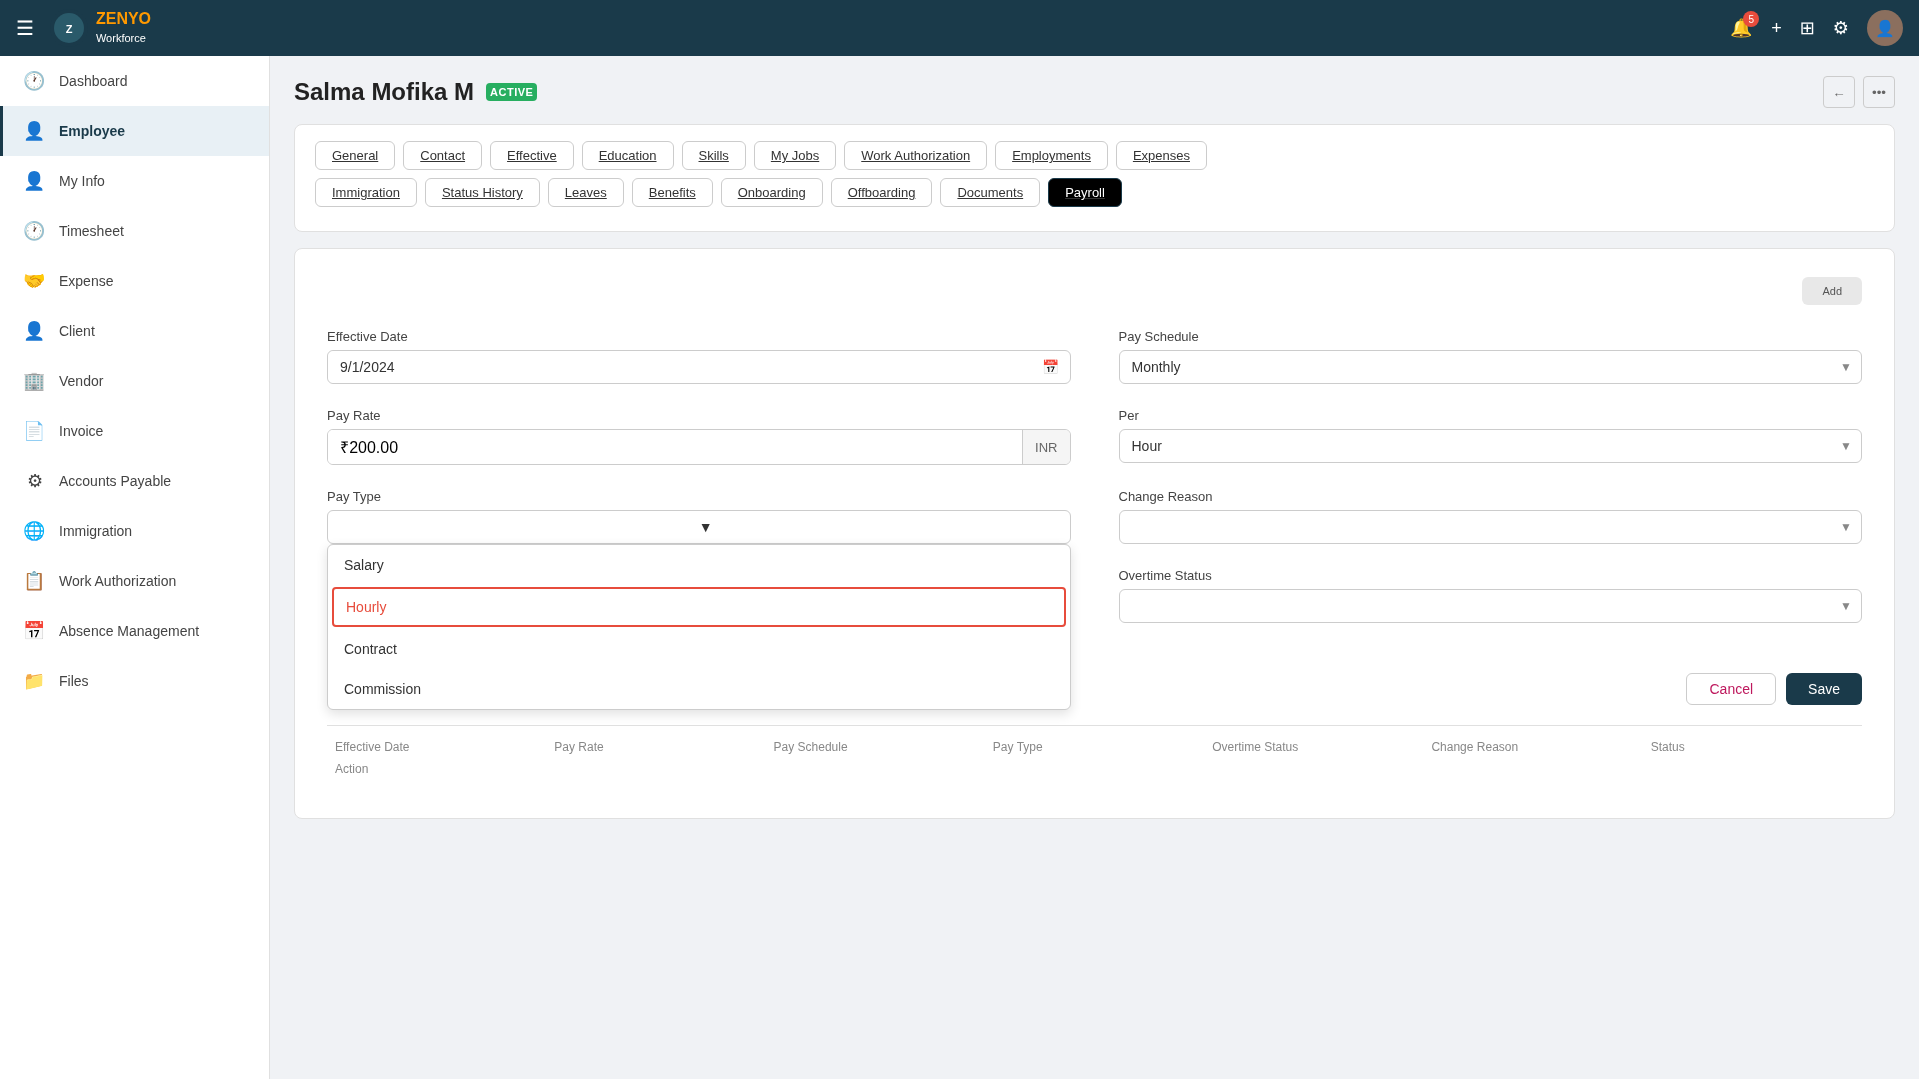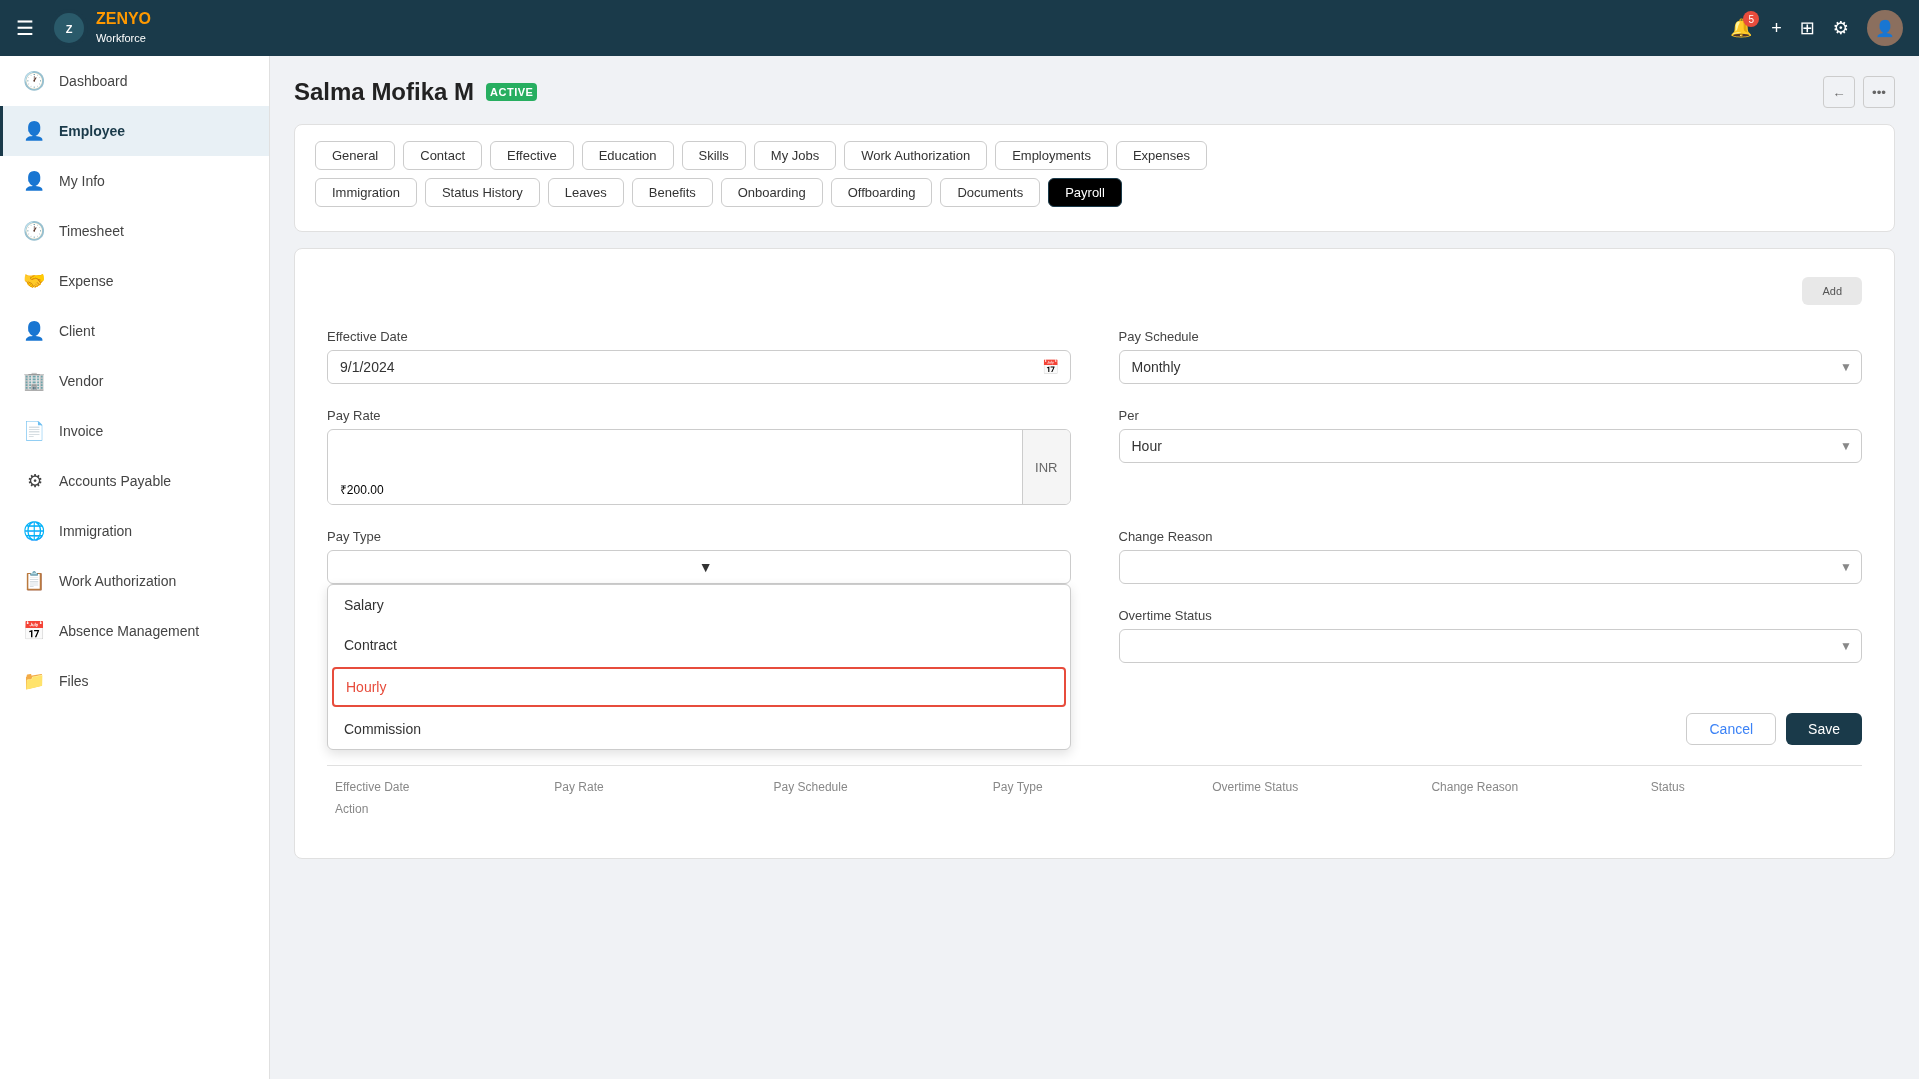--- a/index.html
+++ b/index.html
@@ -101,20 +101,21 @@
       color: #666;
     }
 
     
     .tabs-card {
       background: white;
       border: 1px solid #e0e0e0;
       border-radius: 8px;
       padding: 16px 20px;
       margin-bottom: 16px;
+      text-decoration: underline;
     }
     .tabs-row { display: flex; flex-wrap: wrap; gap: 8px; margin-bottom: 8px; }
     .tab-btn {
       padding: 6px 16px;
       border: 1px solid #ccc;
       border-radius: 6px;
       background: white;
       cursor: pointer;
       font-size: 13px;
       color: #333;
@@ -170,24 +171,23 @@
 
     .input-with-suffix {
       display: flex;
       border: 1px solid #ccc;
       border-radius: 6px;
       overflow: hidden;
     }
     .input-with-suffix input {
       border: none;
       padding: 8px 12px;
-      font-size: 12px;
+      font-size: 16px;
       flex: 1;
       outline: none;
-      margin-top: 44px;
     }
     .input-suffix {
       background: #f5f5f5;
       border-left: 1px solid #ccc;
       padding: 8px 12px;
       font-size: 13px;
       color: #666;
       display: flex; align-items: center;
     }
 
@@ -294,21 +294,21 @@
       gap: 10px;
       margin-top: 20px;
     }
     .cancel-btn {
       padding: 1px 22px;
       border: 1px solid #ccc;
       border-radius: 6px;
       background: white;
       cursor: pointer;
       font-size: 14px;
-      color: #3b82f6;
+      color: #be185d;
     }
     .save-btn {
       padding: 8px 22px;
       border: none;
       border-radius: 6px;
       background: #1a3a4a;
       color: white;
       cursor: pointer;
       font-size: 14px;
     }
@@ -511,22 +511,22 @@
 
         <div class="form-group">
           <label class="form-label">Pay Type</label>
           <div class="pay-type-container">
             <div class="pay-type-input-row">
               <span></span>
               <span>▼</span>
             </div>
             <div class="dropdown-open">
               <div class="dropdown-item">Salary</div>
+              <div class="dropdown-item highlighted">Hourly</div>
               <div class="dropdown-item">Contract</div>
-              <div class="dropdown-item highlighted">Hourly</div>
               <div class="dropdown-item">Commission</div>
             </div>
           </div>
         </div>
 
         <div class="form-group">
           <label class="form-label">Change Reason</label>
           <div class="select-wrapper">
             <select>
               <option value=""></option>

